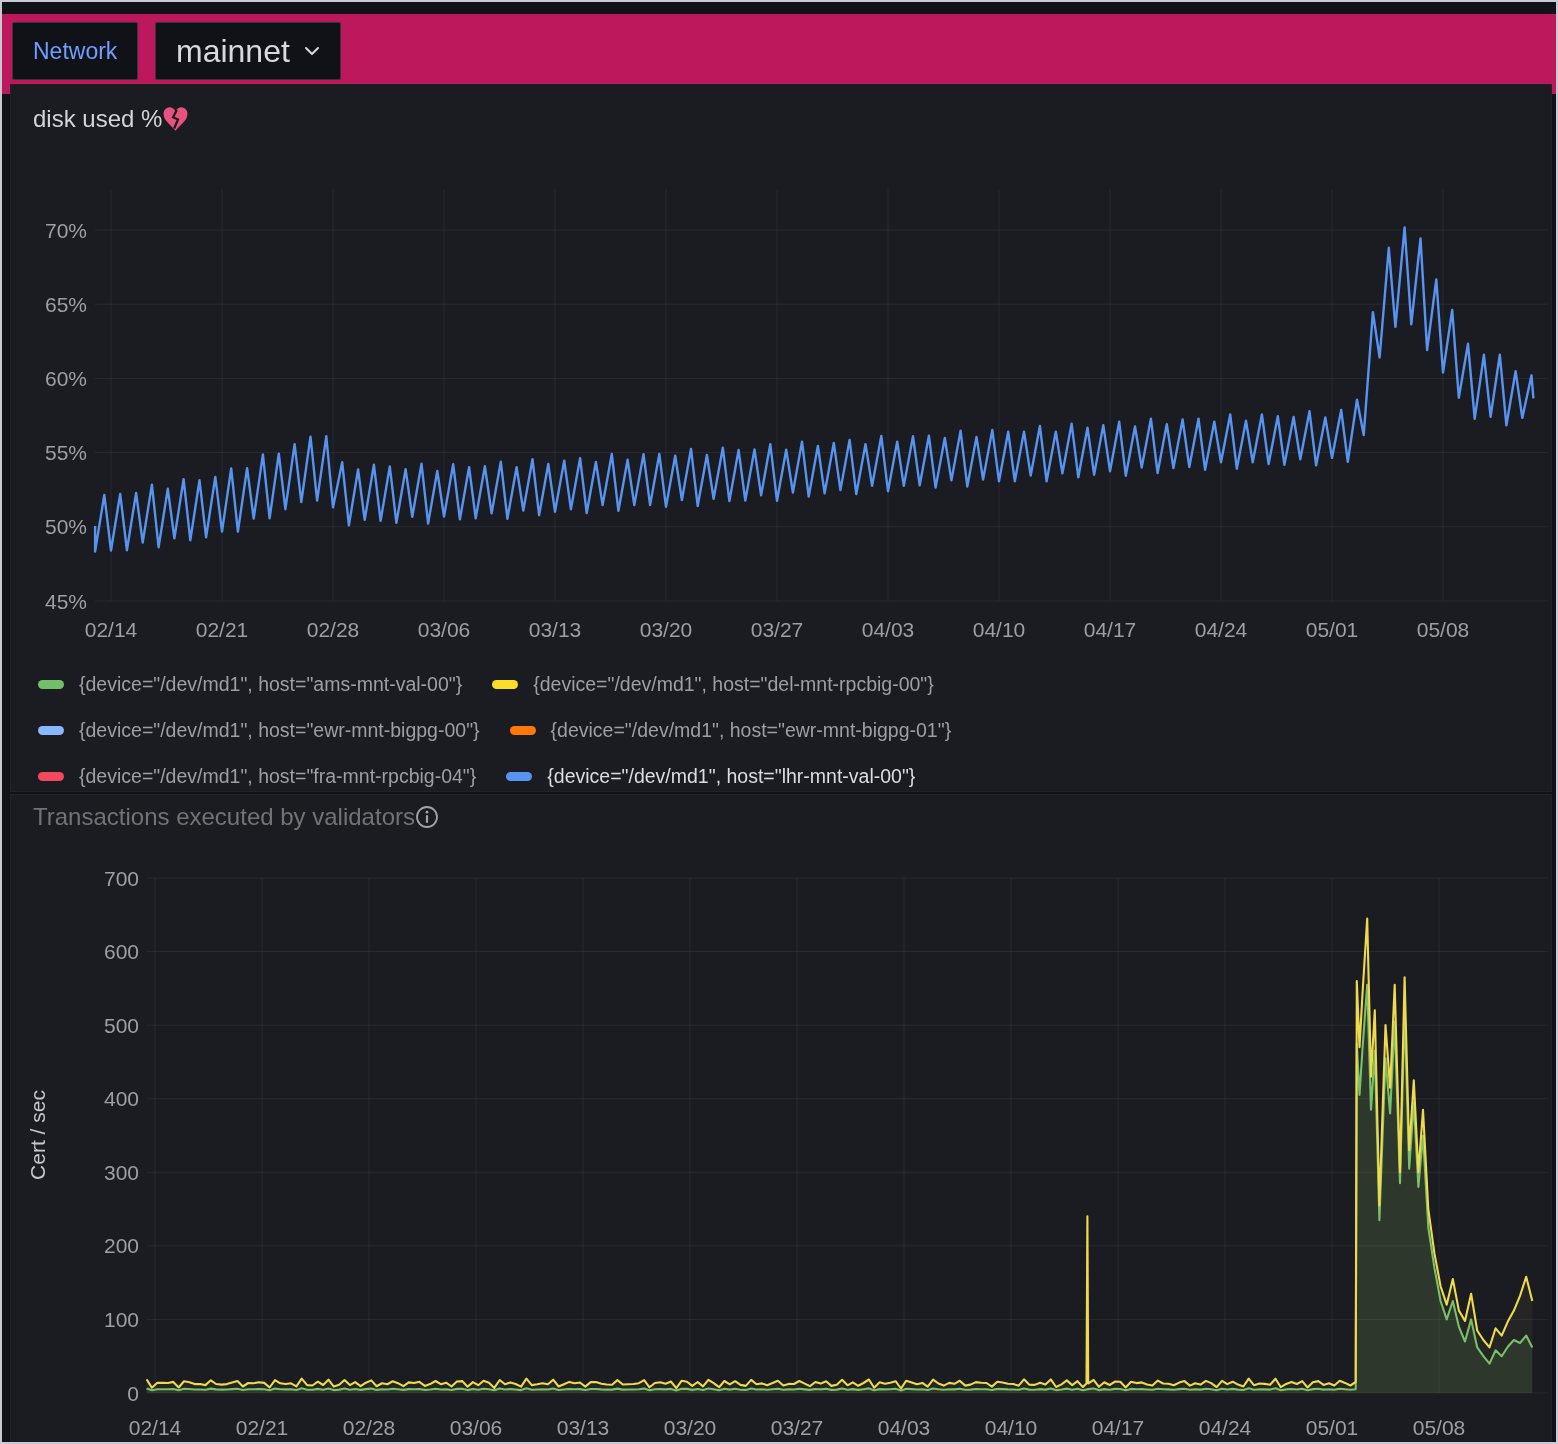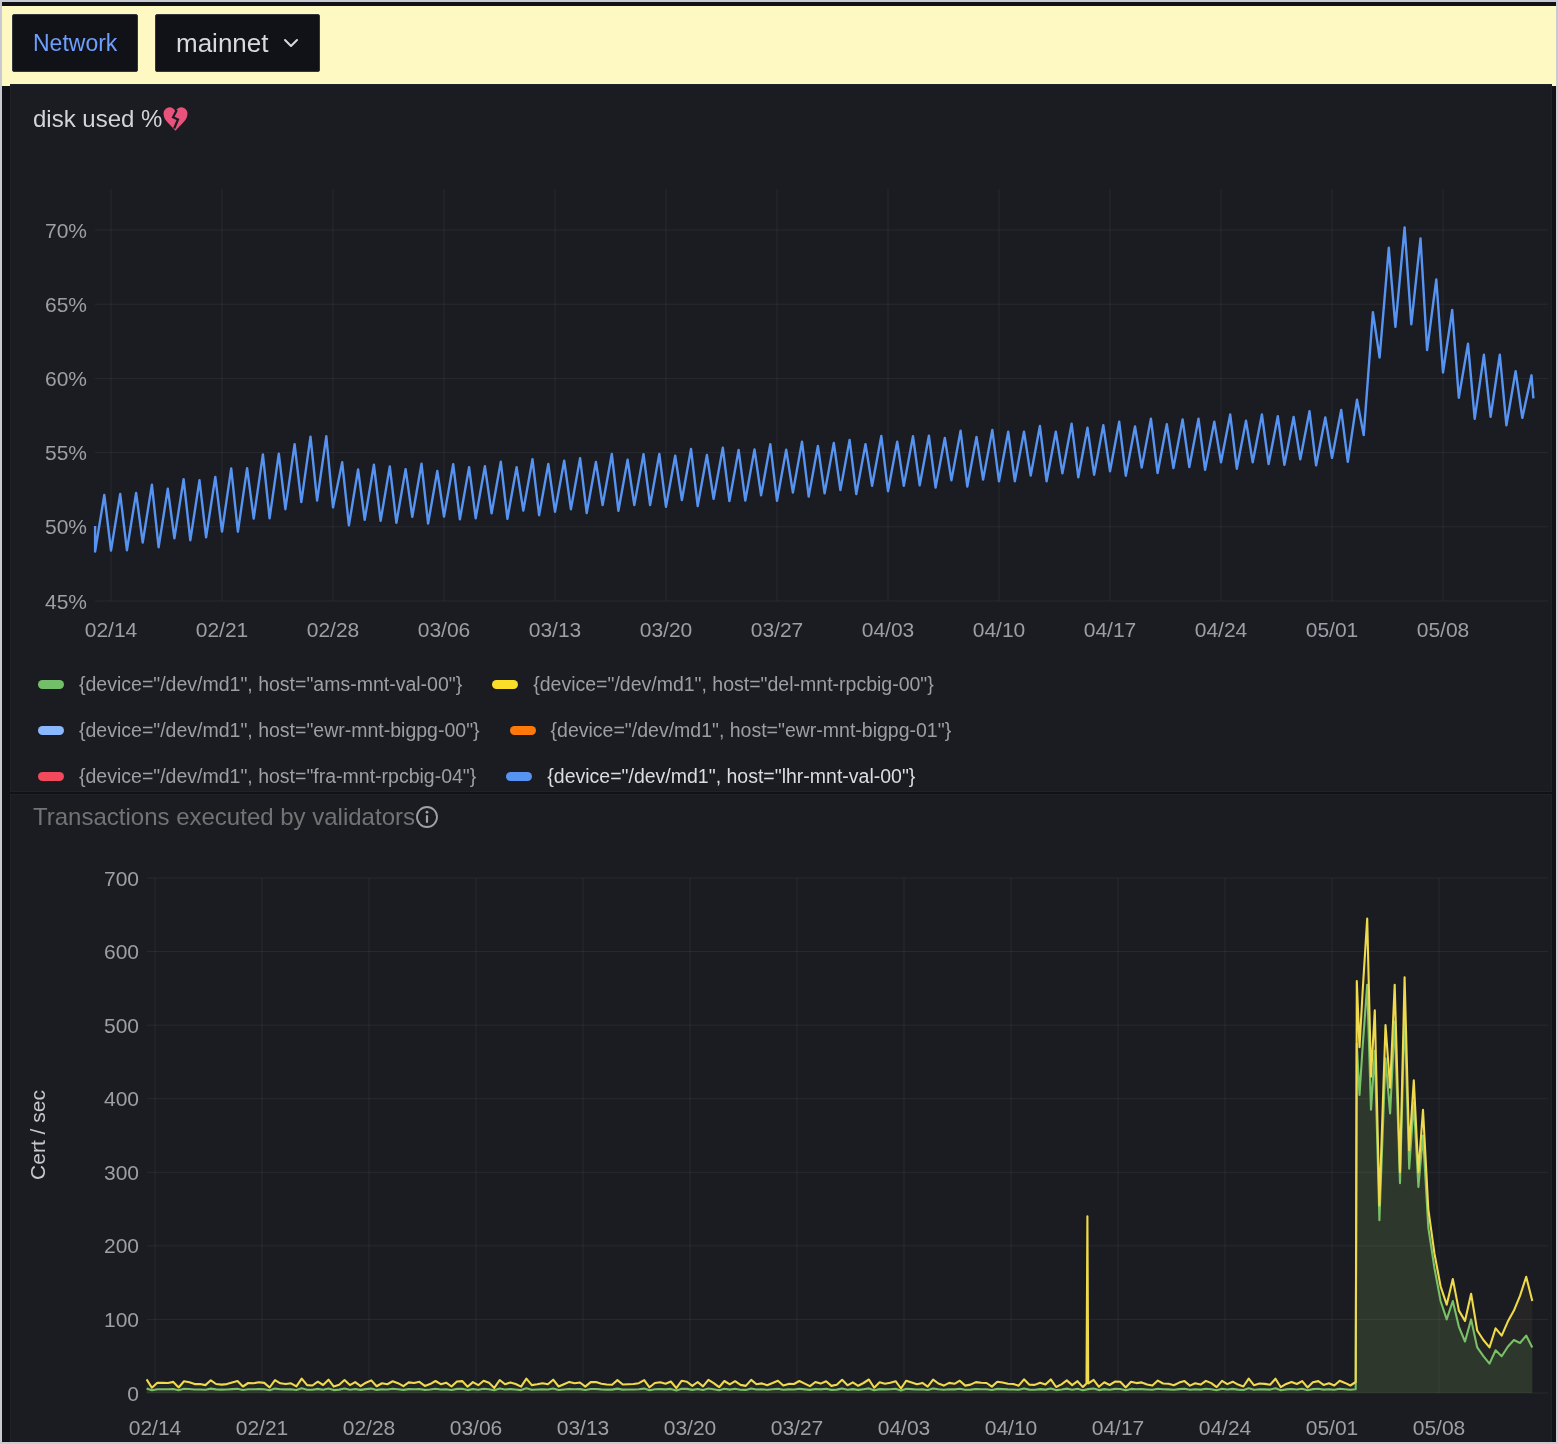--- a/index.html
+++ b/index.html
@@ -4,29 +4,29 @@
 <style>
   html,body{margin:0;padding:0;background:#0b0c0f;}
   *{box-sizing:border-box;}
   .screen{
     position:relative;width:1558px;height:1444px;overflow:hidden;
     background:#111217;border:2px solid #c9cad1;
     font-family:"Liberation Sans","DejaVu Sans",sans-serif;
     color:#d8d9dd;
   }
   
-  .topbar{position:absolute;left:0;top:4px;width:100%;height:80px;background:#fef9c3;}
+  .topbar{position:absolute;left:0;top:12px;width:100%;height:80px;background:#be185d;}
   .varbox{
     position:absolute;top:8px;height:58px;display:flex;align-items:center;
     background:#111217;border:1px solid #34363c;border-radius:2px;padding:0 20px;
   }
   .varbox.label{left:10px;}
   .varbox.value{left:153px;}
   .var-label-text{color:#6e9fff;font-size:23px;font-weight:500;}
-  .var-value-text{color:#d8d9dd;font-size:26px;font-weight:500;margin-right:14px;}
+  .var-value-text{color:#d8d9dd;font-size:32px;font-weight:500;margin-right:14px;}
   
   .panel{
     position:absolute;left:8px;width:1542px;background:#1a1c22;
     border:1px solid #202229;
   }
   #panel1{top:82px;height:708px;}
   #panel2{top:792px;height:652px;}
   .panel-title{
     position:absolute;left:22px;display:flex;align-items:center;
     font-size:24px;font-weight:500;color:#d3d4d9;z-index:3;

